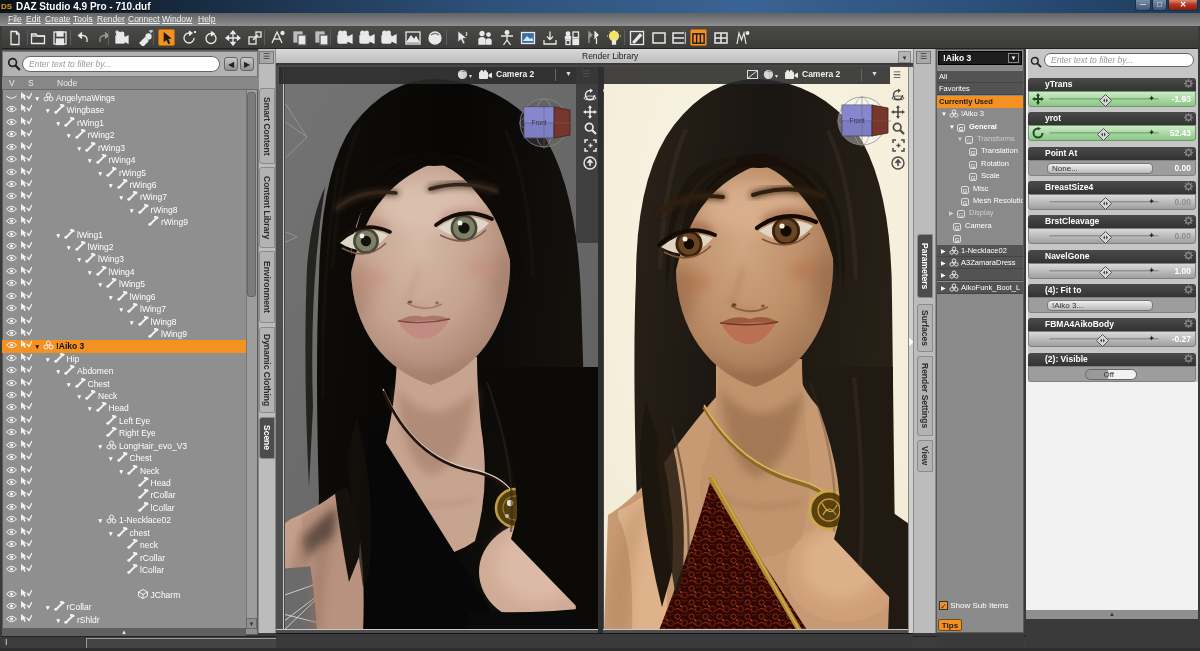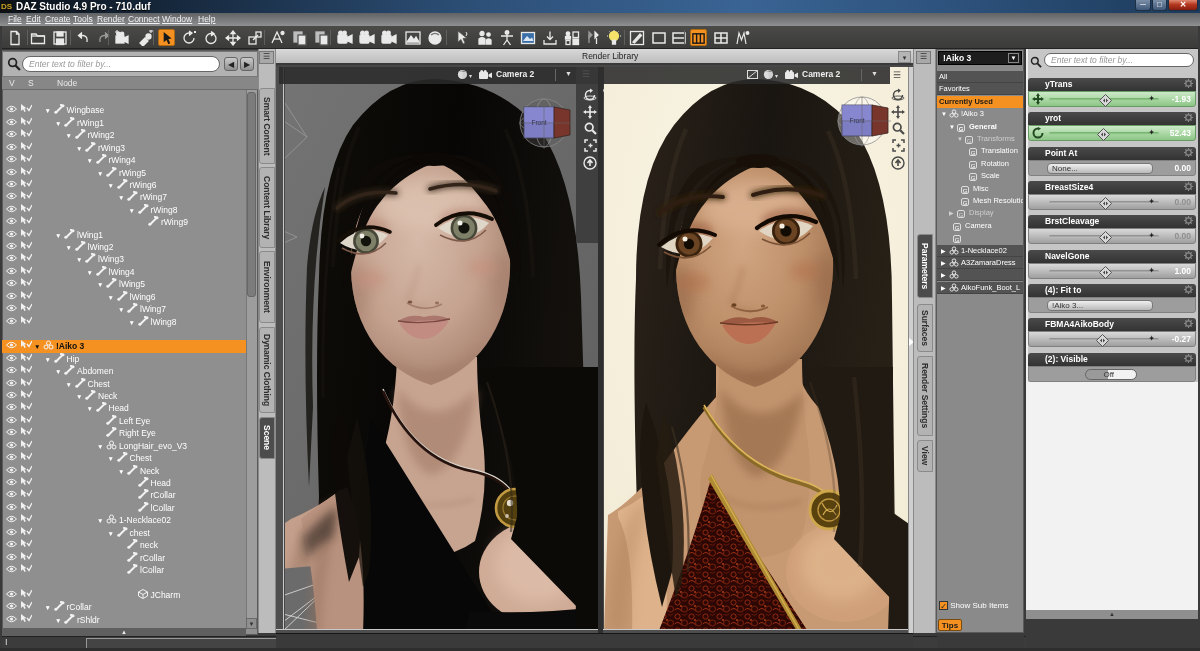--- a/index.html
+++ b/index.html
@@ -355,20 +355,36 @@
     </svg></div>
 <div class="abs filterbox" style="left:22px;top:56px;width:198px;height:16px;">Enter text to filter by...</div>
 <div class="abs" style="left:224px;top:57px;width:14px;height:14px;background:linear-gradient(180deg,#c9c9c9,#8f8f8f);border:1px solid #666;border-radius:3px;font-size:8px;text-align:center;line-height:13px;color:#222;">◀</div>
 <div class="abs" style="left:240px;top:57px;width:14px;height:14px;background:linear-gradient(180deg,#c9c9c9,#8f8f8f);border:1px solid #666;border-radius:3px;font-size:8px;text-align:center;line-height:13px;color:#222;">▶</div>
 <div id="lhead" class="abs">
     <span style="position:absolute;left:7px;">V</span>
     <span style="position:absolute;left:26px;">S</span>
     <span style="position:absolute;left:55px;">Node</span>
   </div>
 <div id="ltree" class="abs">
+<div class="trow" style="top:2px">
+<span class="eye"><svg width="11" height="8" viewBox="0 0 11 8">
+          <path d="M0.5 3 Q5.5 7.5 10.5 3" fill="none" stroke="#f2f2f2" stroke-width="1"></path>
+        </svg></span>
+      <span class="cur"><svg width="12" height="9" viewBox="0 0 12 9">
+          <path d="M1 0 L1 7 L3 5.2 L4.4 8 L5.8 7.2 L4.4 4.6 L6.5 4.2 Z" fill="#f2f2f2"></path>
+          <path d="M7 4 L9 6.5 L12 1" stroke="#f2f2f2" stroke-width="1.3" fill="none"></path>
+        </svg></span>
+<span class="tlabel" style="left:32.0px"><span style="font-size:6.5px;">▼</span></span>
+<span class="tlabel" style="left:41.0px"><svg width="11" height="10" viewBox="0 0 11 10">
+          <circle cx="5.5" cy="3" r="2" fill="none" stroke="#f2f2f2"></circle>
+          <circle cx="3" cy="7" r="2" fill="none" stroke="#f2f2f2"></circle>
+          <circle cx="8" cy="7" r="2" fill="none" stroke="#f2f2f2"></circle>
+        </svg></span>
+<span class="tlabel" style="left:54.0px">AngelynaWings</span>
+</div>
 <div class="trow" style="top:14px">
 <span class="eye"><svg width="11" height="8" viewBox="0 0 11 8">
           <path d="M0.5 4 Q5.5 -1.5 10.5 4 Q5.5 9.5 0.5 4Z" fill="none" stroke="#f2f2f2" stroke-width="1"></path>
           <circle cx="5.5" cy="4" r="1.6" fill="#f2f2f2"></circle>
         </svg></span>
       <span class="cur"><svg width="12" height="9" viewBox="0 0 12 9">
           <path d="M1 0 L1 7 L3 5.2 L4.4 8 L5.8 7.2 L4.4 4.6 L6.5 4.2 Z" fill="#f2f2f2"></path>
           <path d="M7 4 L9 6.5 L12 1" stroke="#f2f2f2" stroke-width="1.3" fill="none"></path>
         </svg></span>
 <span class="tlabel" style="left:42.5px"><span style="font-size:6.5px;">▼</span></span>
@@ -677,20 +693,37 @@
           <path d="M7 4 L9 6.5 L12 1" stroke="#f2f2f2" stroke-width="1.3" fill="none"></path>
         </svg></span>
 <span class="tlabel" style="left:126.5px"><span style="font-size:6.5px;">▼</span></span>
 <span class="tlabel" style="left:135.5px"><svg width="11" height="10" viewBox="0 0 11 10">
           <path d="M2 8.5 L8.5 2" stroke="#f2f2f2" stroke-width="2"></path>
           <circle cx="1.8" cy="8.2" r="1.5" fill="#f2f2f2"></circle>
           <circle cx="9" cy="1.8" r="1.5" fill="#f2f2f2"></circle>
           <circle cx="7.2" cy="0.9" r="1.2" fill="#f2f2f2"></circle>
         </svg></span>
 <span class="tlabel" style="left:148.5px">lWing8</span>
+</div>
+<div class="trow" style="top:238px">
+<span class="eye"><svg width="11" height="8" viewBox="0 0 11 8">
+          <path d="M0.5 4 Q5.5 -1.5 10.5 4 Q5.5 9.5 0.5 4Z" fill="none" stroke="#f2f2f2" stroke-width="1"></path>
+          <circle cx="5.5" cy="4" r="1.6" fill="#f2f2f2"></circle>
+        </svg></span>
+      <span class="cur"><svg width="12" height="9" viewBox="0 0 12 9">
+          <path d="M1 0 L1 7 L3 5.2 L4.4 8 L5.8 7.2 L4.4 4.6 L6.5 4.2 Z" fill="#f2f2f2"></path>
+          <path d="M7 4 L9 6.5 L12 1" stroke="#f2f2f2" stroke-width="1.3" fill="none"></path>
+        </svg></span>
+<span class="tlabel" style="left:146.0px"><svg width="11" height="10" viewBox="0 0 11 10">
+          <path d="M2 8.5 L8.5 2" stroke="#f2f2f2" stroke-width="2"></path>
+          <circle cx="1.8" cy="8.2" r="1.5" fill="#f2f2f2"></circle>
+          <circle cx="9" cy="1.8" r="1.5" fill="#f2f2f2"></circle>
+          <circle cx="7.2" cy="0.9" r="1.2" fill="#f2f2f2"></circle>
+        </svg></span>
+<span class="tlabel" style="left:159.0px">lWing9</span>
 </div>
 <div class="trow sel" style="top:250px">
 <span class="eye"><svg width="11" height="8" viewBox="0 0 11 8">
           <path d="M0.5 4 Q5.5 -1.5 10.5 4 Q5.5 9.5 0.5 4Z" fill="none" stroke="#f2f2f2" stroke-width="1"></path>
           <circle cx="5.5" cy="4" r="1.6" fill="#f2f2f2"></circle>
         </svg></span>
       <span class="cur"><svg width="12" height="9" viewBox="0 0 12 9">
           <path d="M1 0 L1 7 L3 5.2 L4.4 8 L5.8 7.2 L4.4 4.6 L6.5 4.2 Z" fill="#f2f2f2"></path>
           <path d="M7 4 L9 6.5 L12 1" stroke="#f2f2f2" stroke-width="1.3" fill="none"></path>
         </svg></span>

